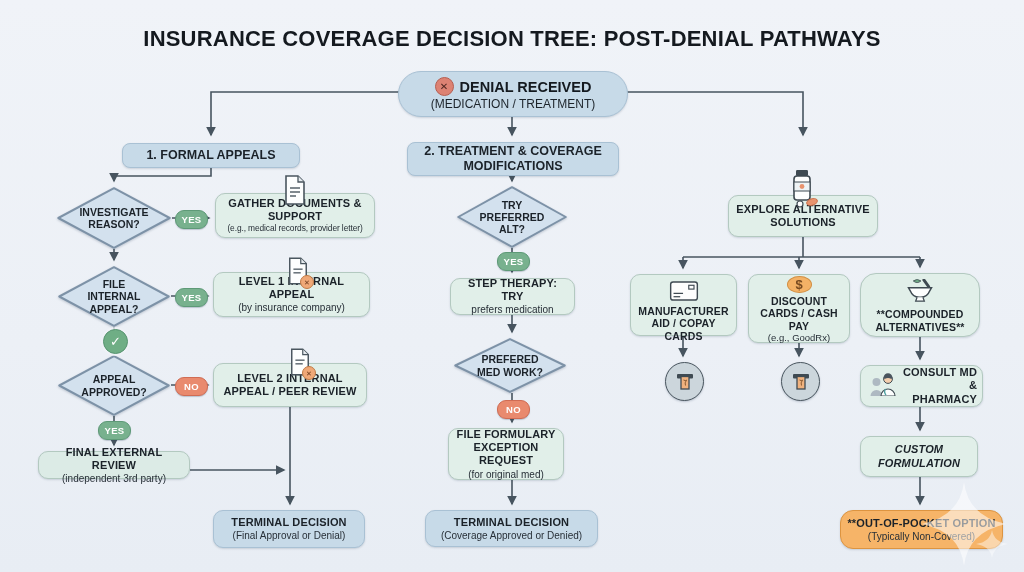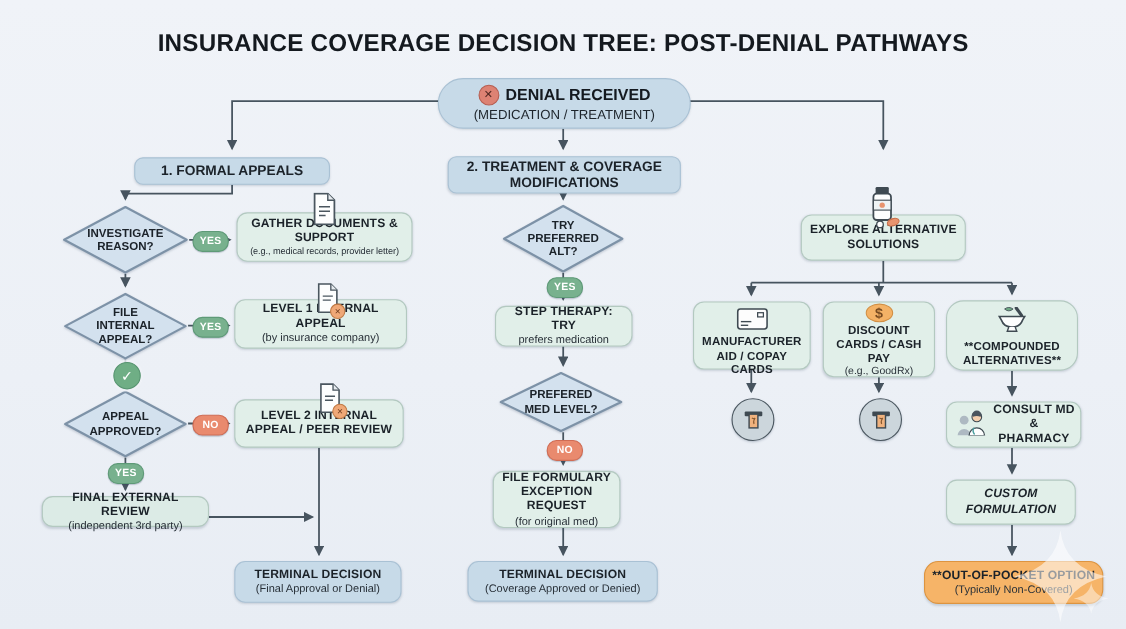--- a/index.html
+++ b/index.html
@@ -24,21 +24,21 @@
   .yes{background:#78b18e;border:1px solid #5e9a77;}
   .no{background:#e98a6e;border:1px solid #d06c54;}
   .check{position:absolute;z-index:3;width:23px;height:23px;border-radius:50%;background:#6fae85;border:1px solid #579470;color:#fff;font-size:13px;font-weight:700;display:flex;align-items:center;justify-content:center;box-shadow:0 0 0 2px rgba(240,243,248,.8);}
   .rootline{display:flex;align-items:center;gap:6px;font-size:14.5px;font-weight:800;color:#14191f;}
   .rooticon{width:17px;height:17px;border-radius:50%;background:#dd8273;border:1.5px solid #b65e51;color:#4e2620;font-size:10px;font-weight:700;display:flex;align-items:center;justify-content:center;line-height:1;}
   .rootsub{font-size:12px;color:#1d242b;margin-top:1px;}
   .icon-abs{position:absolute;z-index:3;}
   .badge{position:absolute;right:-5px;bottom:0px;width:12px;height:12px;border-radius:50%;background:#efa877;border:1px solid #c07a45;color:#6e3a1c;font-size:7px;font-weight:700;display:flex;align-items:center;justify-content:center;line-height:1;}
   .coin{width:23px;height:23px;border-radius:50%;background:#f4b266;border:1px solid #d28f44;color:#774a20;font-weight:700;font-size:13px;display:flex;align-items:center;justify-content:center;margin-bottom:2px;}
   .atm{position:absolute;z-index:2;width:37px;height:37px;border-radius:50%;background:#ccd6dc;border:1.5px solid #4a565f;display:flex;align-items:center;justify-content:center;box-shadow:0 1px 2px rgba(45,65,90,.25);}
-  .consult-row{flex-direction:row;gap:5px;justify-content:flex-start;padding-left:7px;text-align:center;}
+  .consult-row{flex-direction:row;gap:5px;justify-content:flex-start;padding-left:7px;text-align:right;}
   .sparkle{position:absolute;z-index:4;pointer-events:none;}
 </style>
 </head>
 <body>
 
 <div id="canvas">
 
   <div class="title">INSURANCE COVERAGE DECISION TREE: POST-DENIAL PATHWAYS</div>
 
   <svg id="wires" width="1024" height="572">
@@ -195,21 +195,21 @@
     <div class="t">STEP THERAPY: TRY</div>
     <div class="s">prefers medication</div>
   </div>
 
   <div class="diamond" style="left:453px;top:338px;width:114px;height:55px;">
     <svg viewBox="0 0 100 100" preserveAspectRatio="none">
         <polygon points="50,2 98,50 50,98 2,50" fill="#d3e1ee" stroke="#7d92a7" stroke-width="2" vector-effect="non-scaling-stroke" stroke-linejoin="round"></polygon>
       </svg>
     <div class="dtext">
       <div>PREFERED</div>
-      <div>MED LEVEL?</div>
+      <div>MED WORK?</div>
     </div>
   </div>
   <div class="pill no" style="left:497px;top:400px;">NO</div>
 
   <div class="node green" style="left:448px;top:428px;width:116px;height:52px;">
     <div class="t">FILE FORMULARY EXCEPTION REQUEST</div>
     <div class="s">(for original med)</div>
   </div>
 
   <div class="node blue" style="left:425px;top:510px;width:173px;height:37px;">

